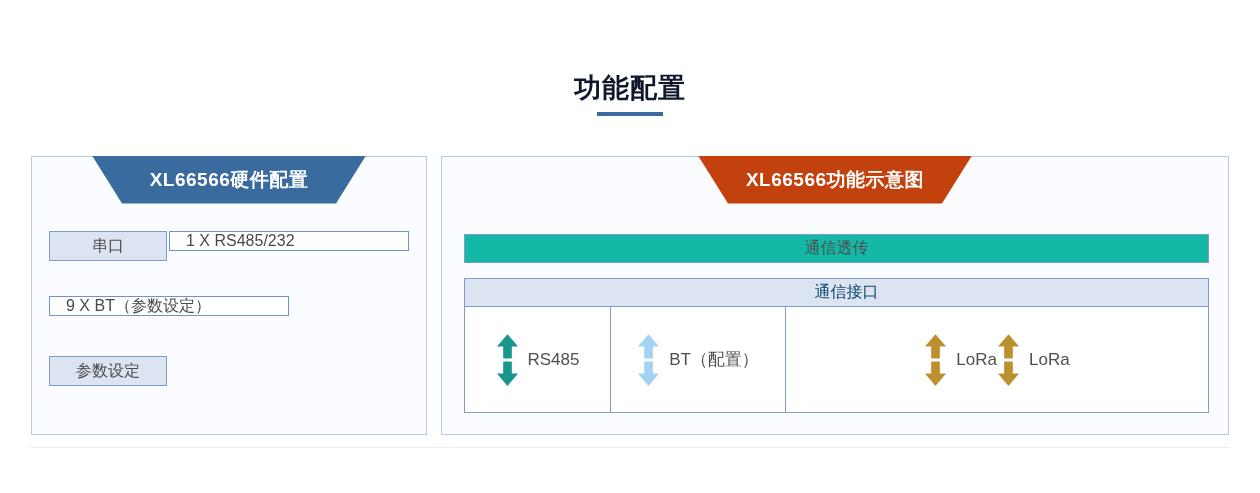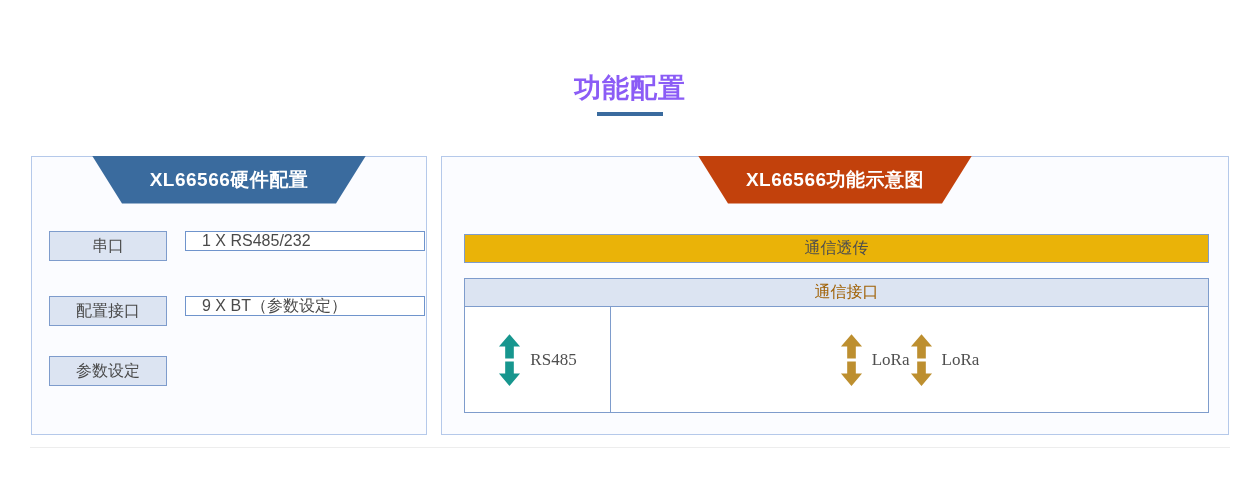--- a/index.html
+++ b/index.html
@@ -8,21 +8,21 @@
     width: 1260px; height: 493px;
     font-family: "Liberation Sans", "DejaVu Sans", sans-serif;
     position: relative; overflow: hidden;
     color: #4a4a4a;
   }
   .page { position: absolute; inset: 0; }
 
   
   .title {
     position: absolute; top: 70px; left: 0; width: 100%;
-    text-align: center; font-size: 27px; font-weight: 700; color: #8b5cf6;
+    text-align: center; font-size: 27px; font-weight: 700; color: #0f172a;
     letter-spacing: 1px;
   }
   .title-underline {
     position: absolute; top: 112px; left: 597px;
     width: 66px; height: 4px; background: #3a6b9e;
   }
 
   
   .panel {
     position: absolute; top: 156px; height: 279px;
@@ -33,21 +33,21 @@
 
   .trapezoid {
     position: absolute; top: -1.5px; left: 50%; transform: translateX(-50%);
     width: 274px; height: 48px; background: #3a6b9e;
     clip-path: polygon(0 0, 100% 0, calc(100% - 30px) 100%, 30px 100%);
     display: flex; align-items: center; justify-content: center;
     color: #ffffff; font-size: 19px; font-weight: 700; letter-spacing: 0.5px;
   }
 
   
-  .hw-row { position: absolute; left: 17px; display: flex; gap: 18px; }
+  .hw-row { position: absolute; left: 17px; display: flex; gap: 2px; }
   .hw-row.r0 { top: 74px; }
   .hw-row.r1 { top: 139px; }
   .hw-row.r2 { top: 199px; }
   .hw-label {
     width: 118px; height: 30px; background: #dce4f2;
     border: 1px solid #7e9ccc;
     display: flex; align-items: center; justify-content: center;
     font-size: 16px; color: #4a4a4a;
   }
   .hw-value {
@@ -66,23 +66,23 @@
   .bar-passthrough {
     position: absolute; left: 22px; top: 77px; width: 745px; height: 29px;
   }
   .iface-table {
     position: absolute; left: 22px; top: 121px; width: 745px; height: 135px;
     border: 1px solid #7e9ccc; background: #ffffff;
   }
   .iface-head {
     height: 28px; background: #dce4f2; border-bottom: 1px solid #7e9ccc;
     display: flex; align-items: center; justify-content: center;
-    font-size: 16px; color: #a16207; padding-left: 20px;
+    font-size: 16px; color: #0c4a6e; padding-left: 20px;
   }
-  .iface-body { display: flex; height: 105px; font-family: Liberation Serif, serif; }
+  .iface-body { display: flex; height: 105px; }
   .cell {
     display: flex; align-items: center; justify-content: center;
   }
   .cell-rs485 { width: 145px; }
   .cell-bt    { width: 175px; border-left: 1px solid #7e9ccc; }
   .cell-lora  { flex: 1; border-left: 1px solid #7e9ccc; justify-content: center; }
   .arrow-group { display: flex; align-items: center; }
   .arrow-group .arrow { flex: 0 0 auto; }
   .cell-label { margin-left: 9px; font-size: 17px; color: #4f4f4f; }
 
@@ -102,50 +102,58 @@
   <section class="panel panel-left">
     <div class="trapezoid" style="background: rgb(58, 107, 158);">
       <span>XL66566硬件配置</span>
     </div>
 
     <div class="hw-row r0">
       <div class="hw-label">串口</div>
       <div class="hw-value">1 X RS485/232</div>
     </div>
     <div class="hw-row r1">
-      <div class="hw-label">配置接口</div>
       <div class="hw-value">9 X BT（参数设定）</div>
     </div>
     <div class="hw-row r2">
       <div class="hw-label">参数设定</div>
     </div>
   </section>
 
   <section class="panel panel-right">
     <div class="trapezoid" style="background: #c2410c;">
       <span>XL66566功能示意图</span>
     </div>
 
-    <div class="bar bar-passthrough" style="background: #eab308;">通信透传</div>
+    <div class="bar bar-passthrough" style="background: #14b8a6;">通信透传</div>
 
     <div class="iface-table">
       <div class="iface-head" style="background: rgb(220, 228, 242);">通信接口</div>
 
       <div class="iface-body">
 
         <div class="cell cell-rs485">
           <span class="arrow-group">
             <svg class="arrow" width="23" height="54" viewBox="0 0 24 54" aria-hidden="true">
               <path fill="#17968e" d="M12 0 L23 13 L16.5 13 L16.5 25.5 L7.5 25.5 L7.5 13 L1 13 Z
                    M7.5 28.5 L16.5 28.5 L16.5 41 L23 41 L12 54 L1 41 L7.5 41 Z"></path>
             </svg>
             <span class="cell-label">RS485</span>
           </span>
         </div>
 
+        <div class="cell cell-bt">
+          <span class="arrow-group">
+            <svg class="arrow" width="23" height="54" viewBox="0 0 24 54" aria-hidden="true">
+              <path fill="#a3d3f3" d="M12 0 L23 13 L16.5 13 L16.5 25.5 L7.5 25.5 L7.5 13 L1 13 Z
+                   M7.5 28.5 L16.5 28.5 L16.5 41 L23 41 L12 54 L1 41 L7.5 41 Z"></path>
+            </svg>
+            <span class="cell-label">BT（配置）</span>
+          </span>
+        </div>
 
         <div class="cell cell-lora">
           <span class="arrow-group">
             <svg class="arrow" width="23" height="54" viewBox="0 0 24 54" aria-hidden="true">
               <path fill="#bd8f2f" d="M12 0 L23 13 L16.5 13 L16.5 25.5 L7.5 25.5 L7.5 13 L1 13 Z
                    M7.5 28.5 L16.5 28.5 L16.5 41 L23 41 L12 54 L1 41 L7.5 41 Z"></path>
             </svg>
             <span class="cell-label">LoRa</span>
           </span>
           <span class="arrow-group">

